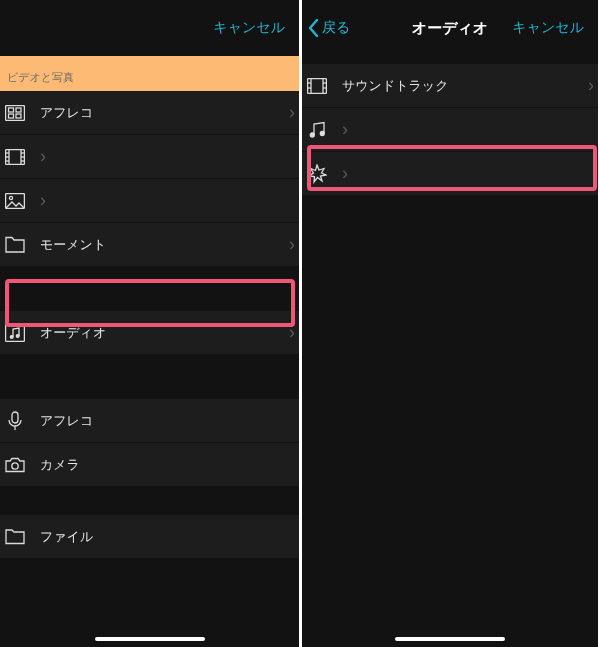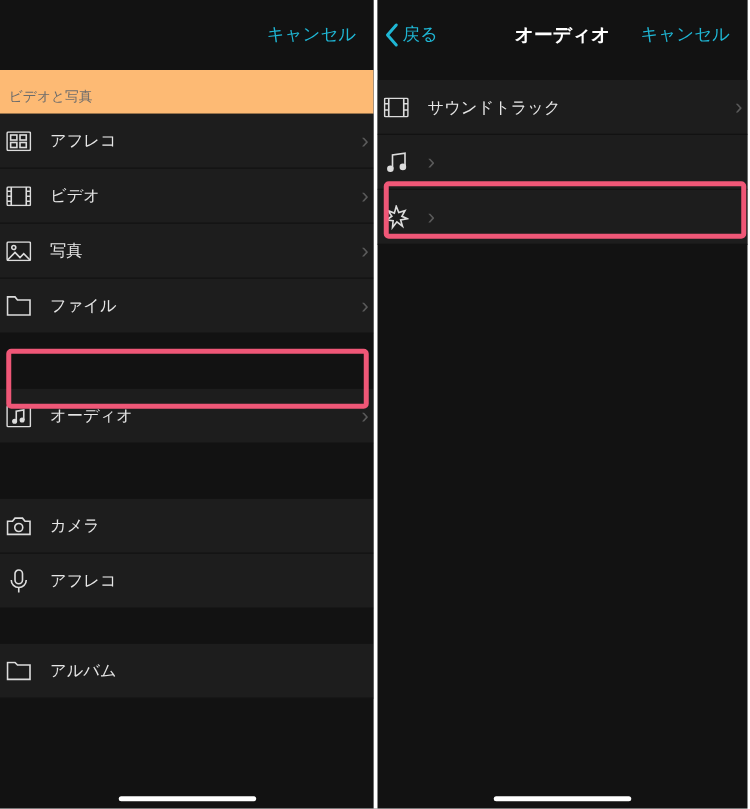--- a/index.html
+++ b/index.html
@@ -136,41 +136,39 @@
             <line x1="4" y1="0.6" x2="4" y2="15.4"></line>
             <line x1="16" y1="0.6" x2="16" y2="15.4"></line>
             <line x1="0.6" y1="4" x2="4" y2="4"></line>
             <line x1="0.6" y1="8" x2="4" y2="8"></line>
             <line x1="0.6" y1="12" x2="4" y2="12"></line>
             <line x1="16" y1="4" x2="19.4" y2="4"></line>
             <line x1="16" y1="8" x2="19.4" y2="8"></line>
             <line x1="16" y1="12" x2="19.4" y2="12"></line>
           </svg>
       </span>
-      <span class="label">ビデオ</span>
       <span class="chevron">›</span>
     </div>
     <div class="row">
       <span class="icon">
         <svg width="20" height="16" viewBox="0 0 20 16" fill="none" stroke="currentColor" stroke-width="1.3">
             <rect x="0.6" y="0.6" width="18.8" height="14.8" rx="1"></rect>
             <circle cx="6" cy="5" r="1.6"></circle>
             <path d="M1 15 L7 9 L11 13 L14 10 L19 15"></path>
           </svg>
       </span>
-      <span class="label">写真</span>
       <span class="chevron">›</span>
     </div>
     <div class="row">
       <span class="icon">
         <svg width="20" height="18" viewBox="0 0 20 18" fill="none" stroke="currentColor" stroke-width="1.3">
             <path d="M1 4 L1 16 L19 16 L19 4 L9 4 L7 1.5 L1 1.5 Z"></path>
           </svg>
       </span>
-      <span class="label">ファイル</span>
+      <span class="label">モーメント</span>
       <span class="chevron">›</span>
     </div>
   </div>
 
   <div class="gap"></div>
 
   <div class="list">
     <div class="row">
       <span class="icon">
         <svg width="20" height="18" viewBox="0 0 20 18" fill="none" stroke="currentColor" stroke-width="1.3">
@@ -183,49 +181,49 @@
       <span class="label">オーディオ</span>
       <span class="chevron">›</span>
     </div>
   </div>
 
   <div class="gap"></div>
 
   <div class="list">
     <div class="row">
       <span class="icon">
-        <svg width="20" height="16" viewBox="0 0 20 16" fill="none" stroke="currentColor" stroke-width="1.3">
-            <path d="M1 4 L5 4 L7 1.5 L13 1.5 L15 4 L19 4 L19 14.5 L1 14.5 Z"></path>
-            <circle cx="10" cy="9" r="3.2"></circle>
-          </svg>
-      </span>
-      <span class="label">カメラ</span>
-    </div>
-    <div class="row">
-      <span class="icon">
         <svg width="14" height="20" viewBox="0 0 14 20" fill="none" stroke="currentColor" stroke-width="1.3">
             <rect x="4" y="1" width="6" height="11" rx="3"></rect>
             <path d="M1 9 A6 6 0 0 0 13 9"></path>
             <line x1="7" y1="15" x2="7" y2="19"></line>
           </svg>
       </span>
       <span class="label">アフレコ</span>
     </div>
+    <div class="row">
+      <span class="icon">
+        <svg width="20" height="16" viewBox="0 0 20 16" fill="none" stroke="currentColor" stroke-width="1.3">
+            <path d="M1 4 L5 4 L7 1.5 L13 1.5 L15 4 L19 4 L19 14.5 L1 14.5 Z"></path>
+            <circle cx="10" cy="9" r="3.2"></circle>
+          </svg>
+      </span>
+      <span class="label">カメラ</span>
+    </div>
   </div>
 
   <div class="gap-28"></div>
 
   <div class="list">
     <div class="row">
       <span class="icon">
         <svg width="20" height="16" viewBox="0 0 20 16" fill="none" stroke="currentColor" stroke-width="1.3">
             <path d="M1 3 L1 14.5 L19 14.5 L19 3 L9 3 L7 1 L1 1 Z"></path>
           </svg>
       </span>
-      <span class="label">アルバム</span>
+      <span class="label">ファイル</span>
     </div>
   </div>
 
   <div class="highlight left-h"></div>
   <div class="home-indicator"></div>
 </div>
 
 <div class="screen">
   <div class="navbar">
     <div class="left">

